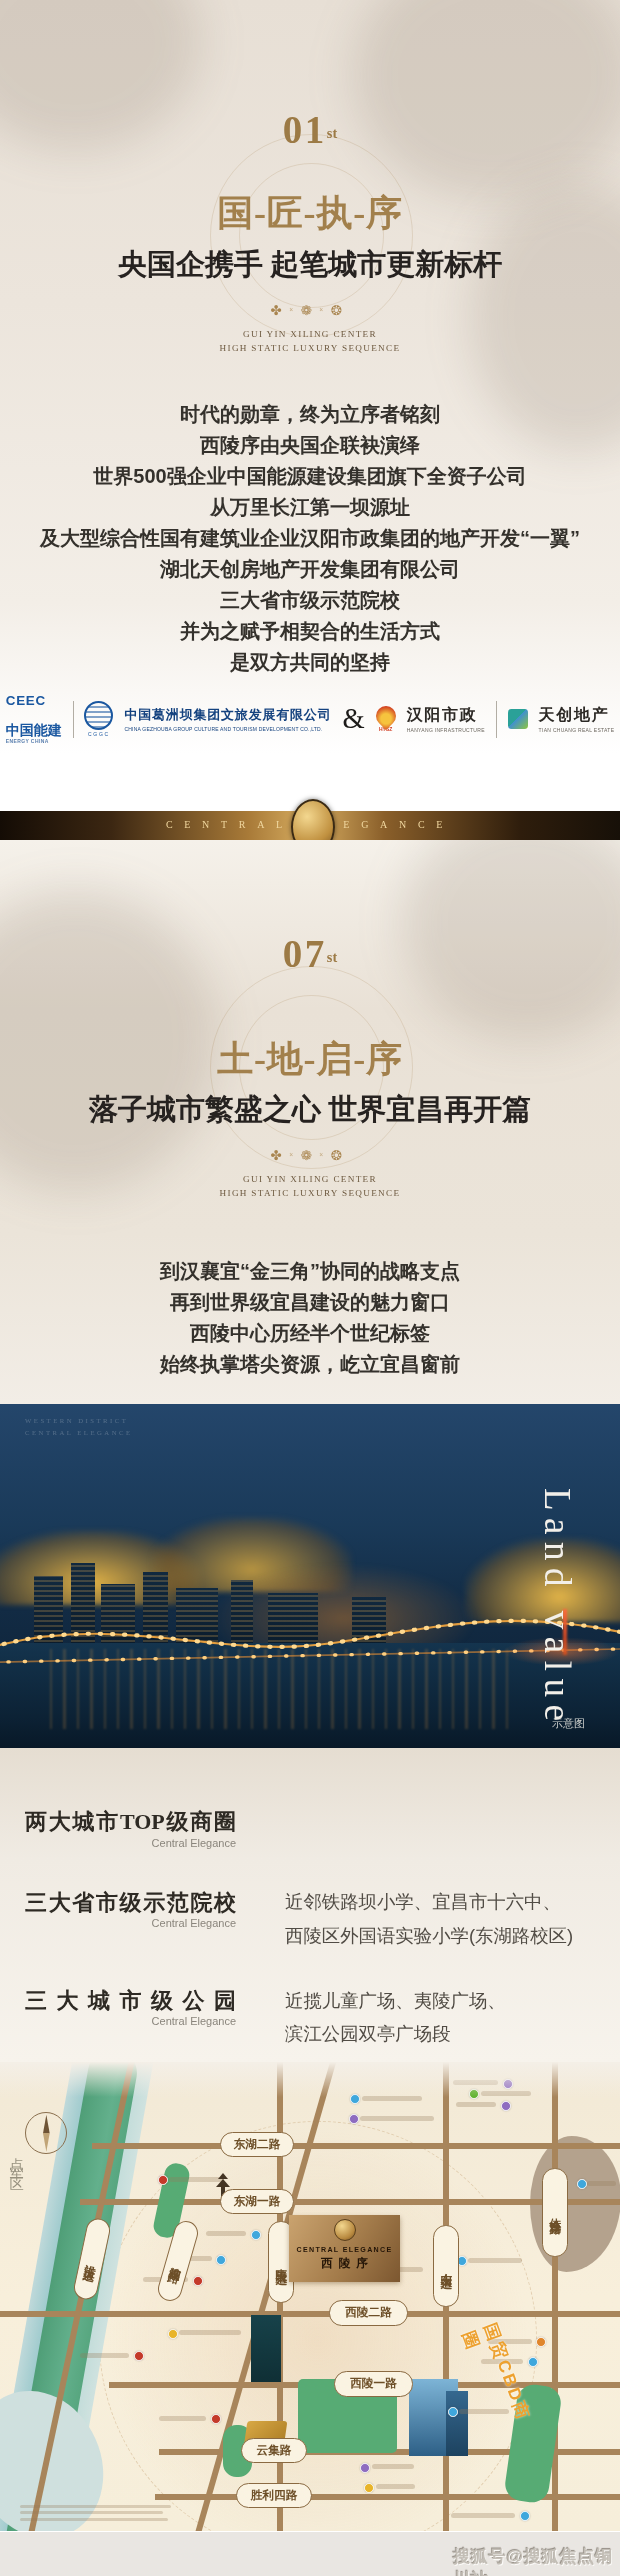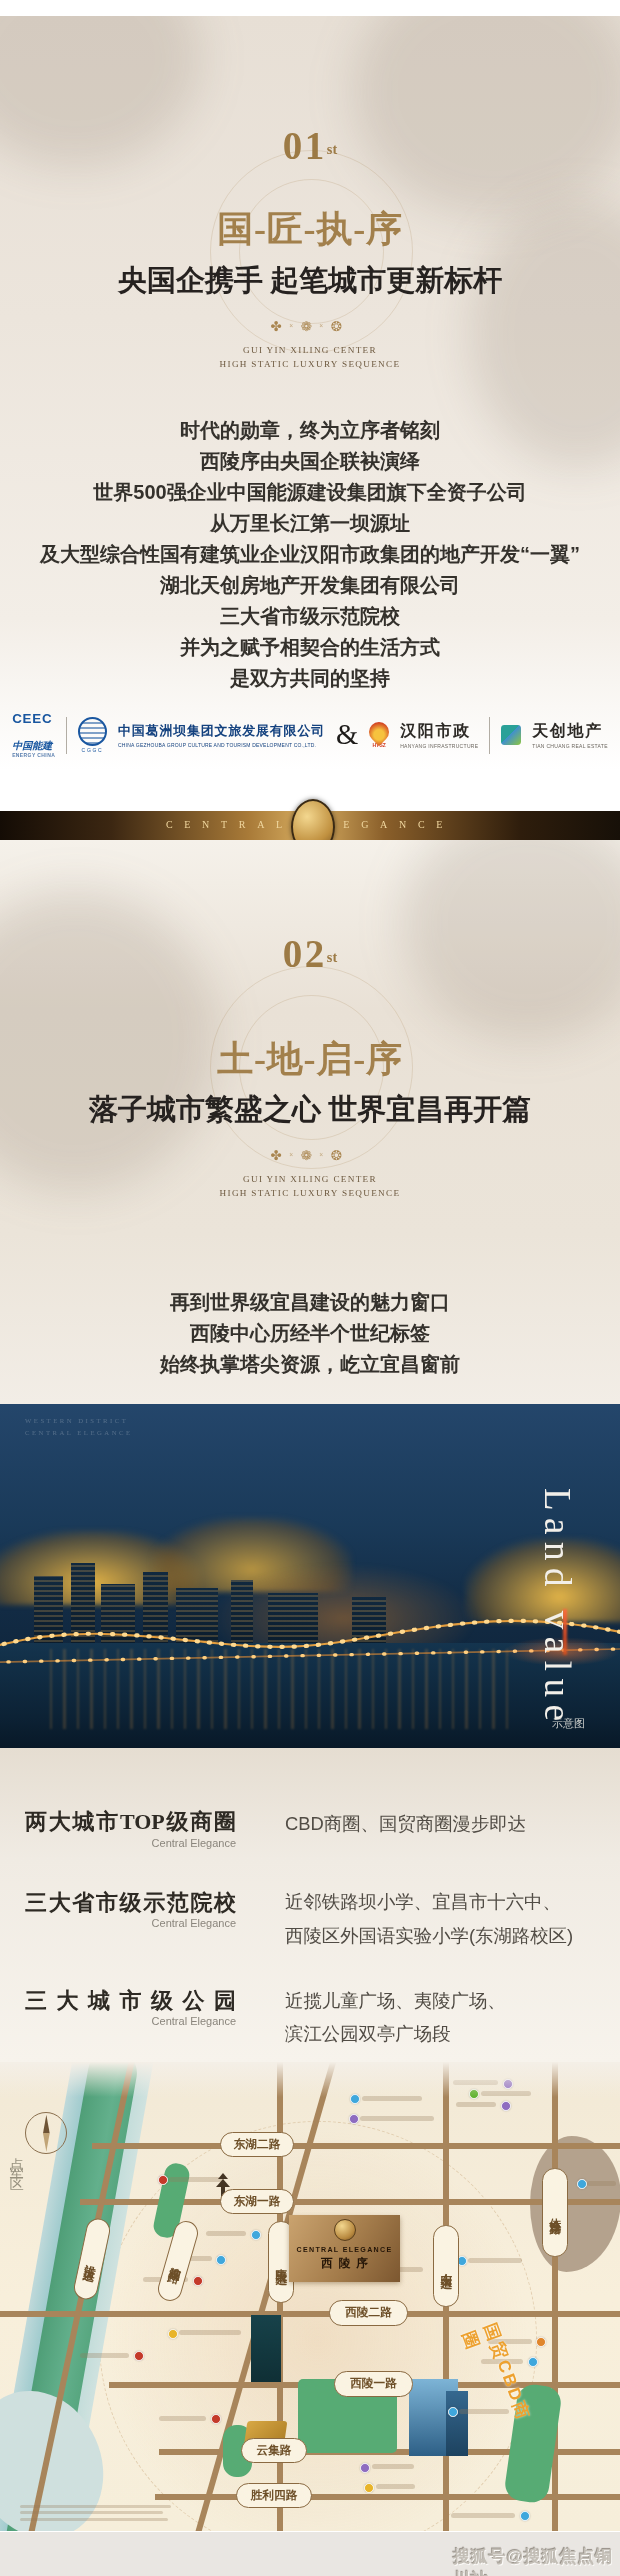--- a/index.html
+++ b/index.html
@@ -1,37 +1,37 @@
 <!DOCTYPE html>
 <html style="font-size:13.4px"><head>
 <meta charset="utf-8">
 <style>
   html,body{margin:0;padding:0;background:#ffffff;}
   #page{position:relative;width:620px;height:2576px;overflow:hidden;background:#ffffff;font-family:"Liberation Sans",sans-serif;}
   .abs{position:absolute;}
   
-  .sec1{left:0;top:16px;width:620px;height:754px;background:linear-gradient(180deg,#e7dfd5 0%,#ece5dc 40%,#f3eee7 80%,#ffffff 100%);overflow:hidden;}
+  .sec1{left:0;top:0;width:620px;height:754px;background:linear-gradient(180deg,#e7dfd5 0%,#ece5dc 40%,#f3eee7 80%,#ffffff 100%);overflow:hidden;}
   .sec2{left:0;top:840px;width:620px;height:564px;background:linear-gradient(180deg,#f5f1ea 0%,#e9e1d6 30%,#ebe4d9 70%,#f2ede6 100%);overflow:hidden;}
   .blob{position:absolute;border-radius:50%;filter:blur(22px);background:rgba(118,100,84,.17);}
   .emb{position:absolute;border:0.8px solid rgba(165,131,79,.20);border-radius:50%;}
   .sec-num{position:absolute;width:100%;text-align:center;font-family:"Liberation Serif",serif;color:#9c7a45;font-weight:bold;}
   .sec-num .n{font-size:39px;letter-spacing:2.5px;}
   .sec-num sup{font-size:14.3px;}
   .sec-title{position:absolute;width:100%;text-align:center;font-family:"Liberation Serif",serif;font-size:36px;font-weight:bold;color:#a2804c;letter-spacing:0.8px;}
   .sec-sub{position:absolute;width:100%;text-align:center;font-family:"Liberation Serif",serif;font-size:29px;font-weight:bold;color:#262220;}
   .orn{position:absolute;width:100%;text-align:center;color:#a9854f;font-size:13.4px;letter-spacing:7.5px;}
   .orn .sep{font-size:6.7px;color:#c2a87d;vertical-align:3.4px;}
   .cap{position:absolute;width:100%;text-align:center;font-family:"Liberation Serif",serif;font-size:9.2px;color:#6e5a40;letter-spacing:1.3px;}
   .pline{position:absolute;width:100%;text-align:center;font-size:20px;color:#34312c;font-weight:600;}
   
   .logos{position:absolute;left:0;top:692px;width:620px;height:54px;display:flex;align-items:center;justify-content:center;gap:11px;}
   .vdiv{width:0.8px;height:37px;background:#b2ada4;}
   .ceec{color:#1a57a0;line-height:1;font-weight:bold;}
   .ceec .mk{font-size:13.4px;letter-spacing:0.8px;}
-  .ceec .cn{font-size:10px;margin-top:16px;font-style:italic;}
+  .ceec .cn{font-size:14px;margin-top:16px;}
   .ceec .en{font-size:5px;color:#5a7fae;margin-top:1.7px;letter-spacing:0.4px;}
   .globe{width:25px;height:25px;border-radius:50%;border:2.1px solid #1a57a0;background:
      repeating-linear-gradient(0deg,rgba(26,87,160,.55) 0 1.7px,transparent 1.7px 5px);}
   .cggc-mk{font-size:5px;color:#1a57a0;text-align:center;letter-spacing:1.7px;margin-top:0.8px;}
   .gzb .cn{font-size:13px;font-weight:bold;color:#14427f;letter-spacing:0.8px;}
   .gzb .en{font-size:5px;color:#14427f;margin-top:1.7px;letter-spacing:0.2px;}
   .amp{font-family:"Liberation Serif",serif;font-size:28.5px;color:#1d1b19;}
   .flame{width:20px;height:20px;border-radius:50% 50% 50% 0;transform:rotate(-45deg);background:radial-gradient(circle at 40% 60%,#f6c33e 30%,#d0391f 75%);}
   .hysz-mk{font-size:5px;color:#d0391f;font-weight:bold;text-align:center;margin-top:0.8px;}
   .hy .cn,.tc .cn{font-size:16px;font-weight:bold;color:#2c2925;letter-spacing:1.7px;}
@@ -153,26 +153,27 @@
 
   <div class="abs band"></div>
   <div class="band-label">CENTRAL ELEGANCE</div>
   <div class="medallion"></div>
 
   <div class="abs sec2">
     <div class="blob" style="left:-67px;top:50px;width:285px;height:302px;"></div>
     <div class="blob" style="left:402px;top:-34px;width:251px;height:235px;"></div>
     <div class="emb" style="left:210px;top:126px;width:201px;height:201px;"></div>
     <div class="emb" style="left:239px;top:155px;width:143px;height:143px;"></div>
-    <div class="sec-num" style="top:91px;"><span class="n">02</span><sup>st</sup></div>
+    <div class="sec-num" style="top:91px;"><span class="n">07</span><sup>st</sup></div>
     <div class="sec-title" style="top:195px;">土-地-启-序</div>
     <div class="sec-sub" style="top:250px;">落子城市繁盛之心 世界宜昌再开篇</div>
     <div class="orn" style="top:308px;"><span>✤</span><span class="sep">×</span><span>❁</span><span class="sep">×</span><span>❂</span></div>
     <div class="cap" style="top:334px;">GUI YIN XILING CENTER</div>
     <div class="cap" style="top:348px;">HIGH STATIC LUXURY SEQUENCE</div>
+    <div class="pline" style="top:418px;">到汉襄宜“金三角”协同的战略支点</div>
     <div class="pline" style="top:449px;">再到世界级宜昌建设的魅力窗口</div>
     <div class="pline" style="top:480px;">西陵中心历经半个世纪标签</div>
     <div class="pline" style="top:511px;">始终执掌塔尖资源，屹立宜昌窗前</div>
   </div>
 
   <div class="abs photo">
     <div class="wm" style="top:13.4px;">WESTERN DISTRICT</div>
     <div class="wm" style="top:25px;">CENTRAL ELEGANCE</div>
     <div class="hill" style="left:-17px;top:126px;width:218px;height:75px;background:radial-gradient(ellipse at 50% 70%,rgba(233,183,70,.95),rgba(160,110,30,.4) 60%,transparent 75%);"></div>
     <div class="hill" style="left:151px;top:113px;width:201px;height:75px;background:radial-gradient(ellipse at 50% 70%,rgba(222,172,62,.8),rgba(150,100,28,.35) 60%,transparent 75%);"></div>
@@ -201,21 +202,20 @@
   </div>
 
   <div class="abs feats">
     
     
     
     
   </div>
   <div class="ftitle abs" style="top:1807px;">两大城市TOP级商圈</div>
   <div class="ftag abs" style="top:1837px;">Central Elegance</div>
-  <div class="fdesc abs" style="top:1811px;">CBD商圈、国贸商圈漫步即达</div>
   <div class="ftitle abs" style="top:1888px;">三大省市级示范院校</div>
   <div class="ftag abs" style="top:1917px;">Central Elegance</div>
   <div class="fdesc abs" style="top:1889px;">近邻铁路坝小学、宜昌市十六中、</div>
   <div class="fdesc abs" style="top:1923px;">西陵区外国语实验小学(东湖路校区)</div>
   <div class="ftitle abs" style="top:1986px;">三大城市级公园</div>
   <div class="ftag abs" style="top:2015px;">Central Elegance</div>
   <div class="fdesc abs" style="top:1988px;">近揽儿童广场、夷陵广场、</div>
   <div class="fdesc abs" style="top:2021px;">滨江公园双亭广场段</div>
 
   <div class="abs map">

